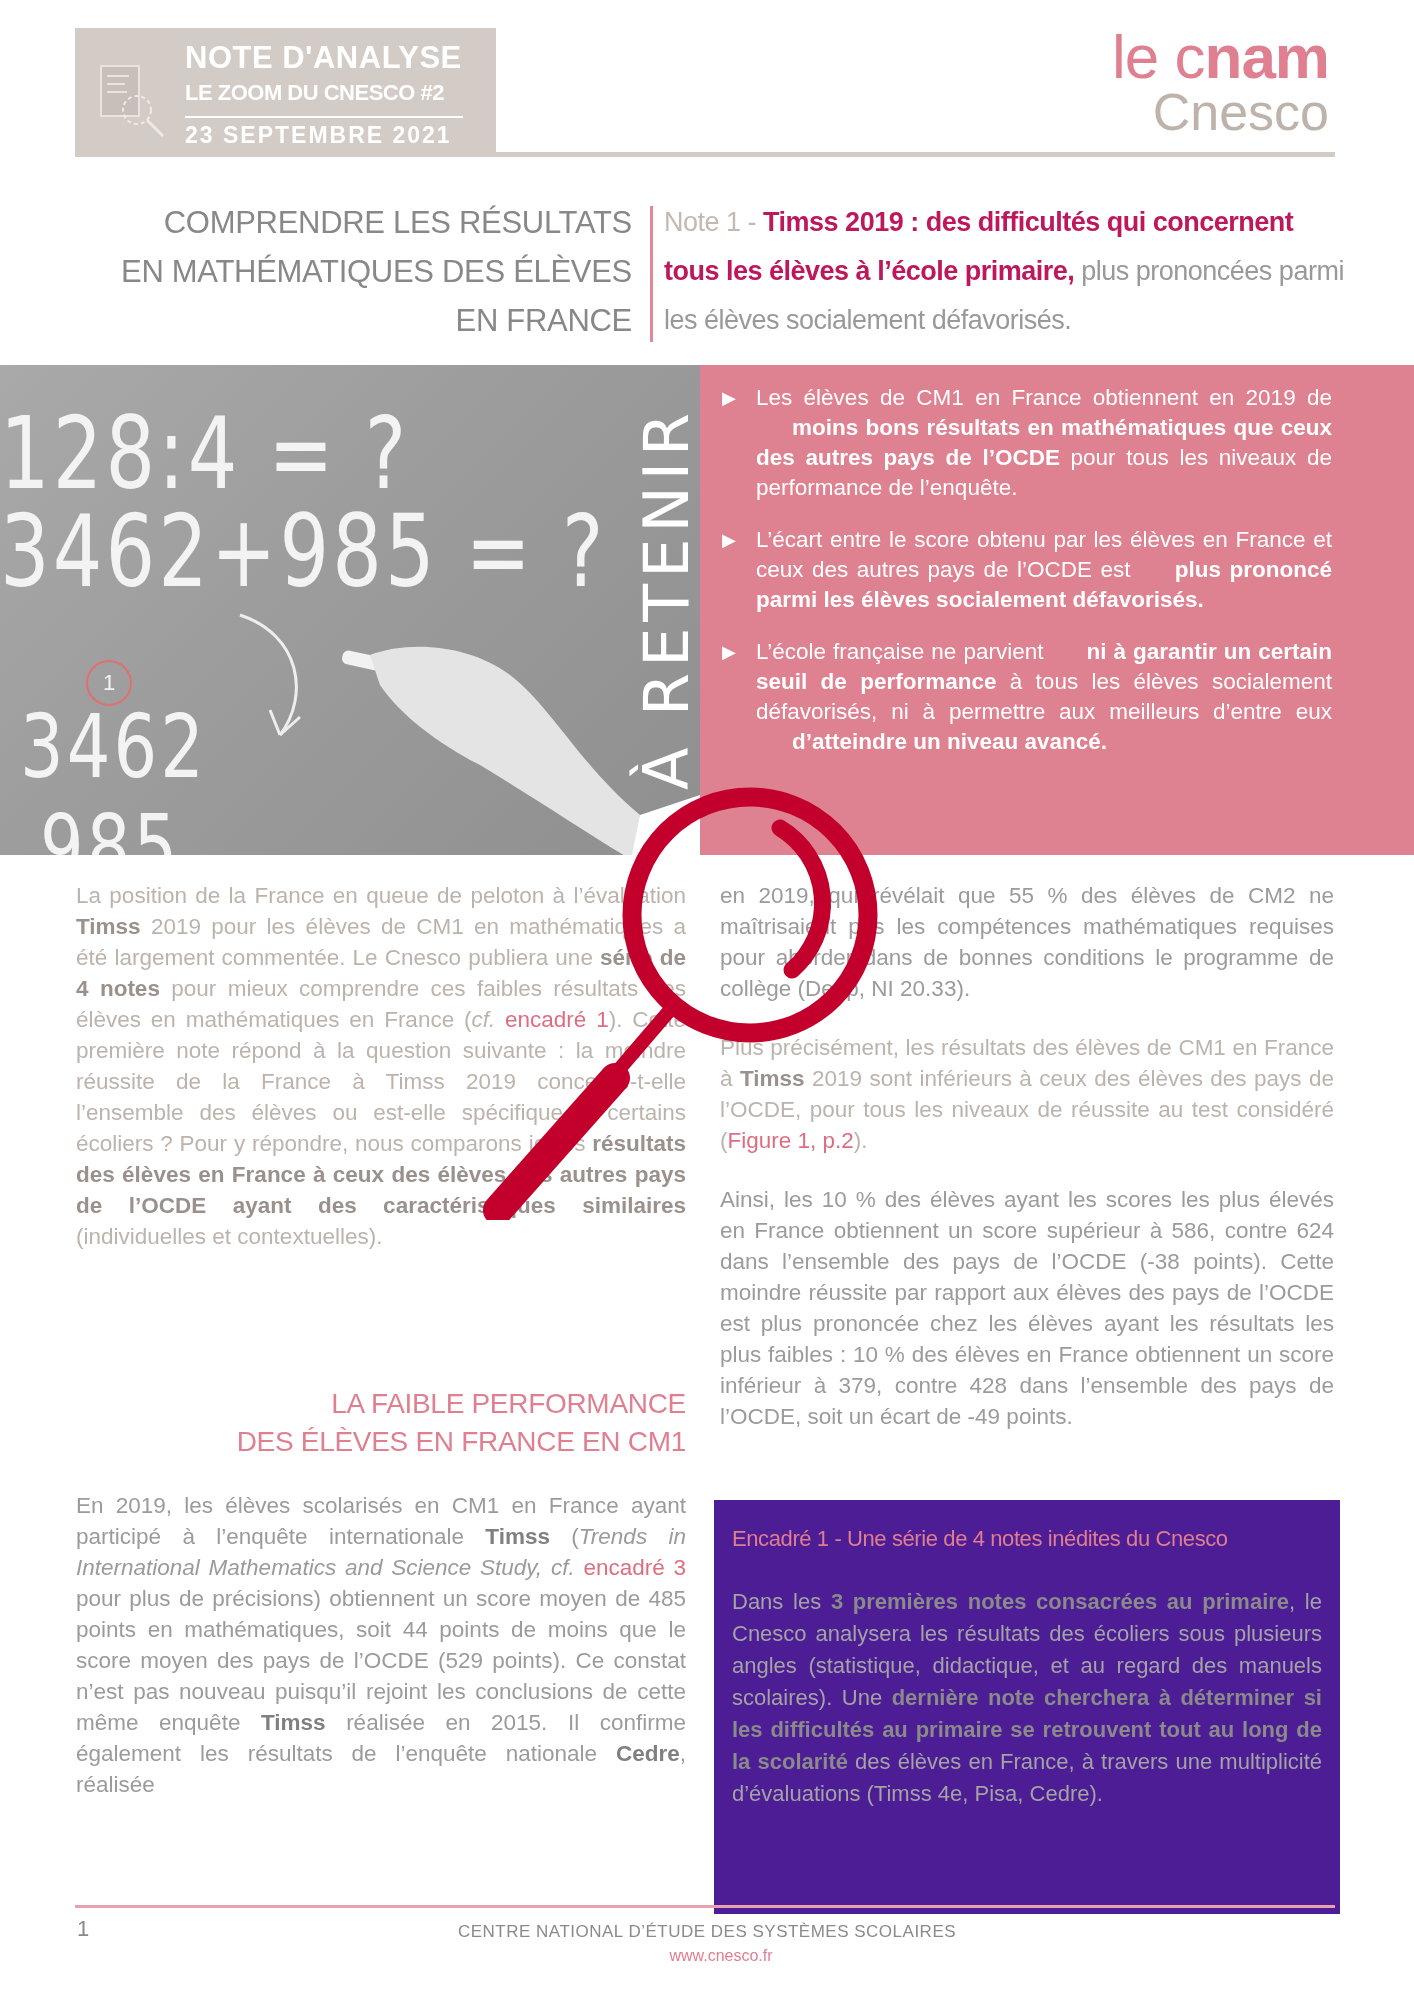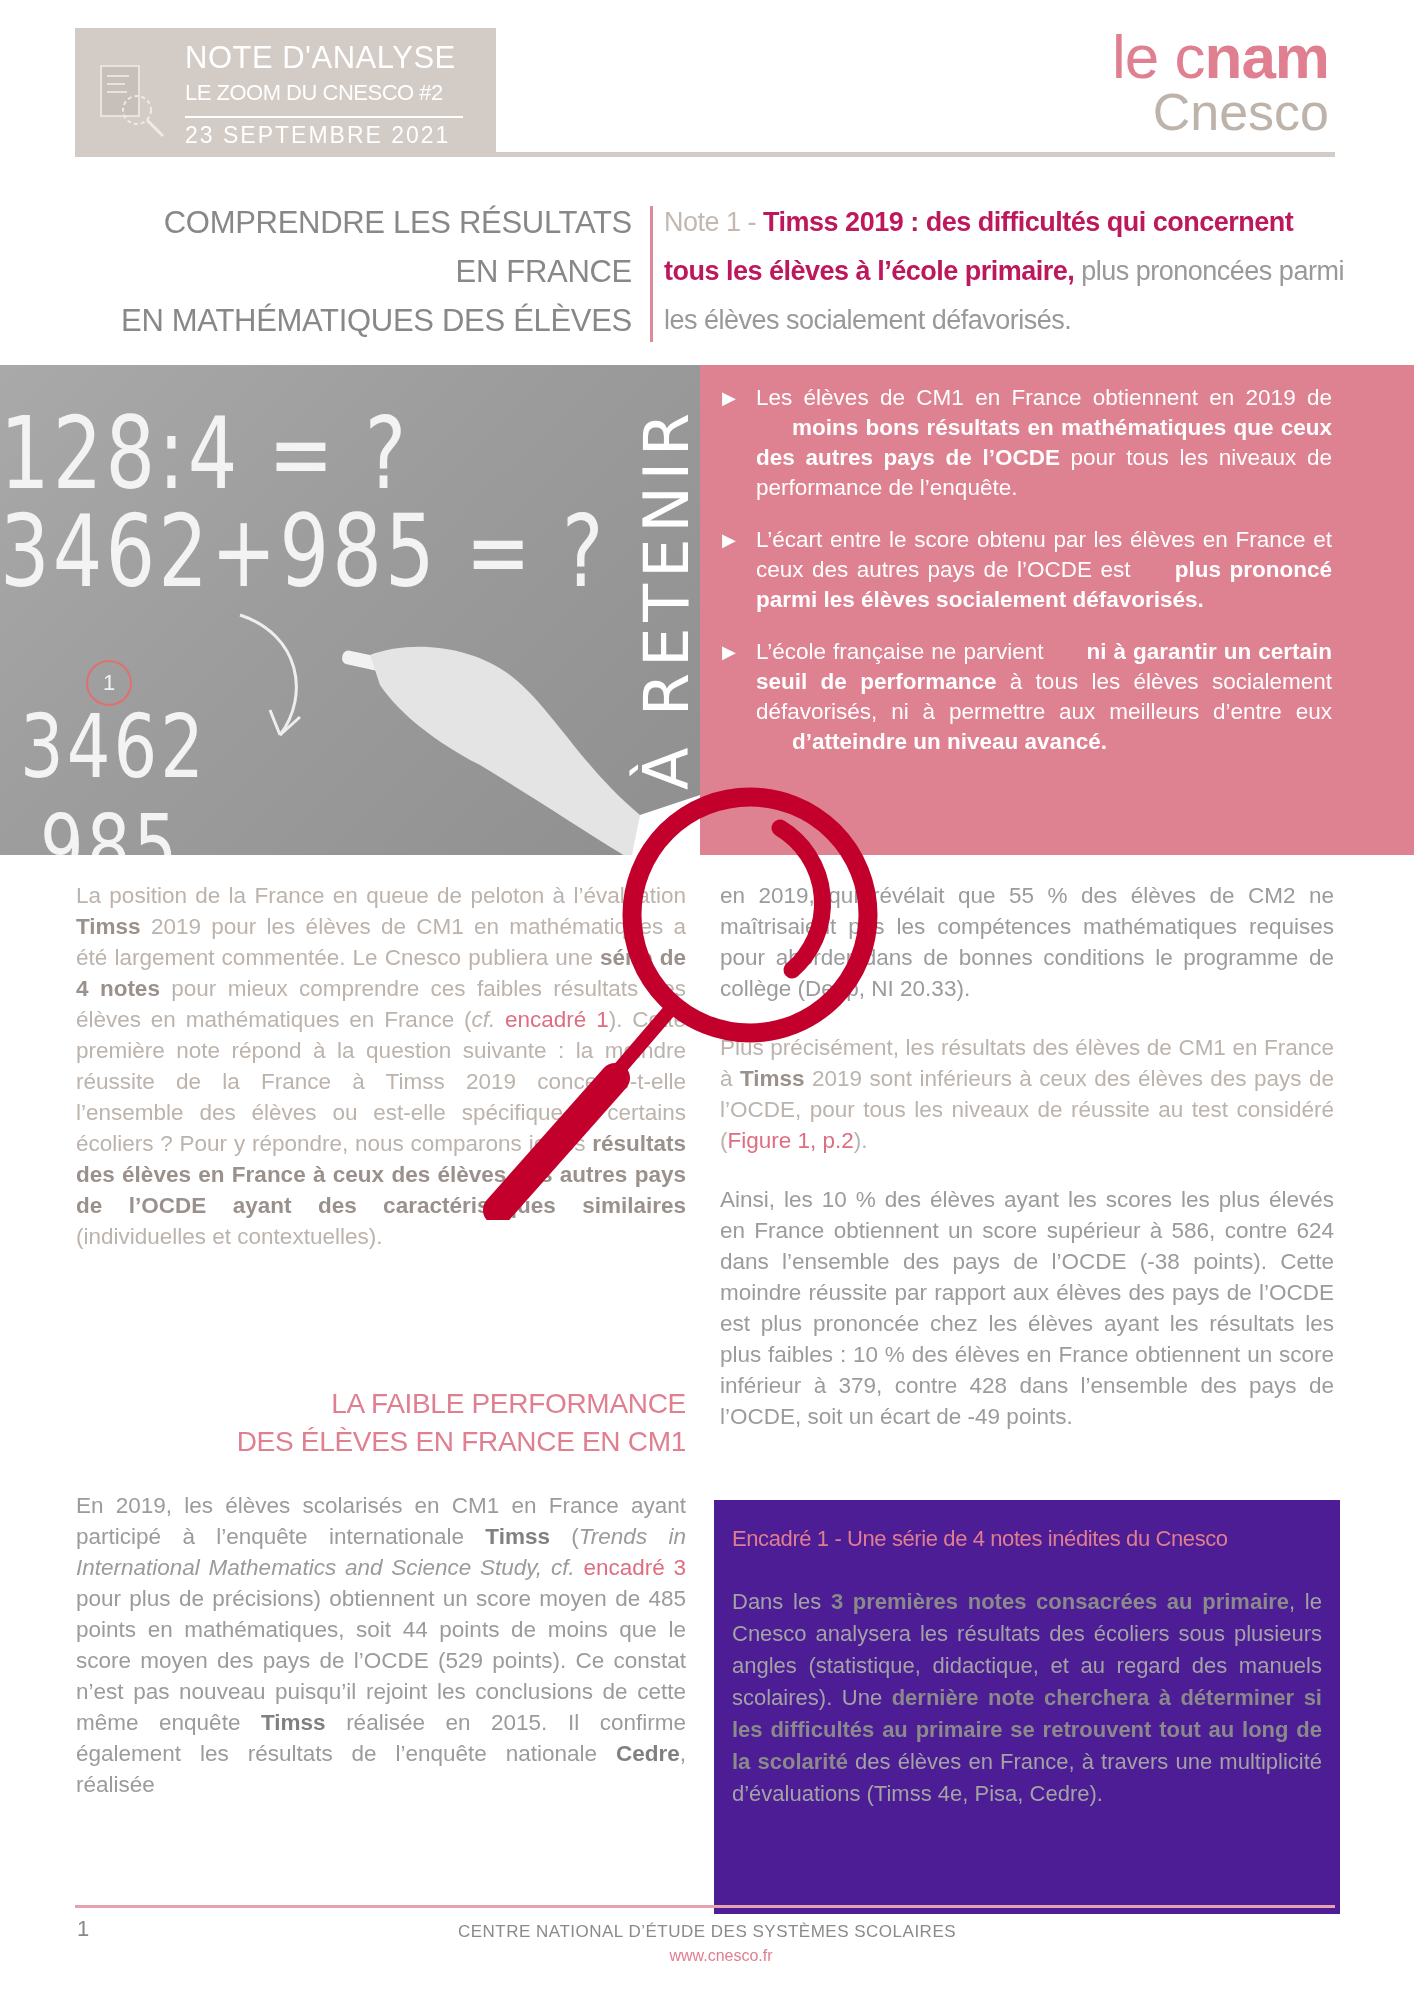--- a/index.html
+++ b/index.html
@@ -3,20 +3,21 @@
 <meta charset="utf-8">
 <style>
   * { box-sizing: border-box; margin: 0; padding: 0; }
   html, body { width: 1414px; height: 2000px; background: #ffffff; overflow: hidden; }
   body { position: relative; font-family: "Liberation Sans", sans-serif; color: #8a8a8a; }
 
   
   .hdr-box {
     position: absolute; left: 75px; top: 28px; width: 421px; height: 126px;
     background: #d2cbc6;
+    font-weight: bold;
   }
   .hdr-rule {
     position: absolute; left: 75px; top: 152px; width: 1260px; height: 5px;
     background: #d2cbc6;
   }
   .hdr-icon { position: absolute; left: 22px; top: 34px; width: 70px; height: 78px; }
   .hdr-title {
     position: absolute; left: 110px; top: 12px;
     font-size: 31px; color: #ffffff; letter-spacing: 0.5px; white-space: nowrap;
   }
@@ -173,22 +174,22 @@
 </div>
 <div class="hdr-rule"></div>
 
 <div class="logo-top">
   <span class="light">le c</span><span class="bold">nam</span>
 </div>
 <div class="logo-bottom">Cnesco</div>
 
 <div class="title-left">
   <div>COMPRENDRE LES RÉSULTATS</div>
+  <div>EN MATHÉMATIQUES DES ÉLÈVES</div>
   <div>EN FRANCE</div>
-  <div>EN MATHÉMATIQUES DES ÉLÈVES</div>
 </div>
 <div class="title-divider"></div>
 <div class="title-right">
   <span class="note-num">Note 1</span><span class="note-num"> - </span><span class="strong">Timss 2019 : des difficultés qui concernent tous les élèves à l’école primaire,</span><span class="muted"> plus prononcées parmi les élèves socialement défavorisés.</span>
 </div>
 
 <div class="hero-photo">
   <div class="chalk chalk-1">128:4 = ?</div>
   <div class="chalk chalk-2">3462+985 = ?</div>
   <div class="chalk-circle">1</div>

